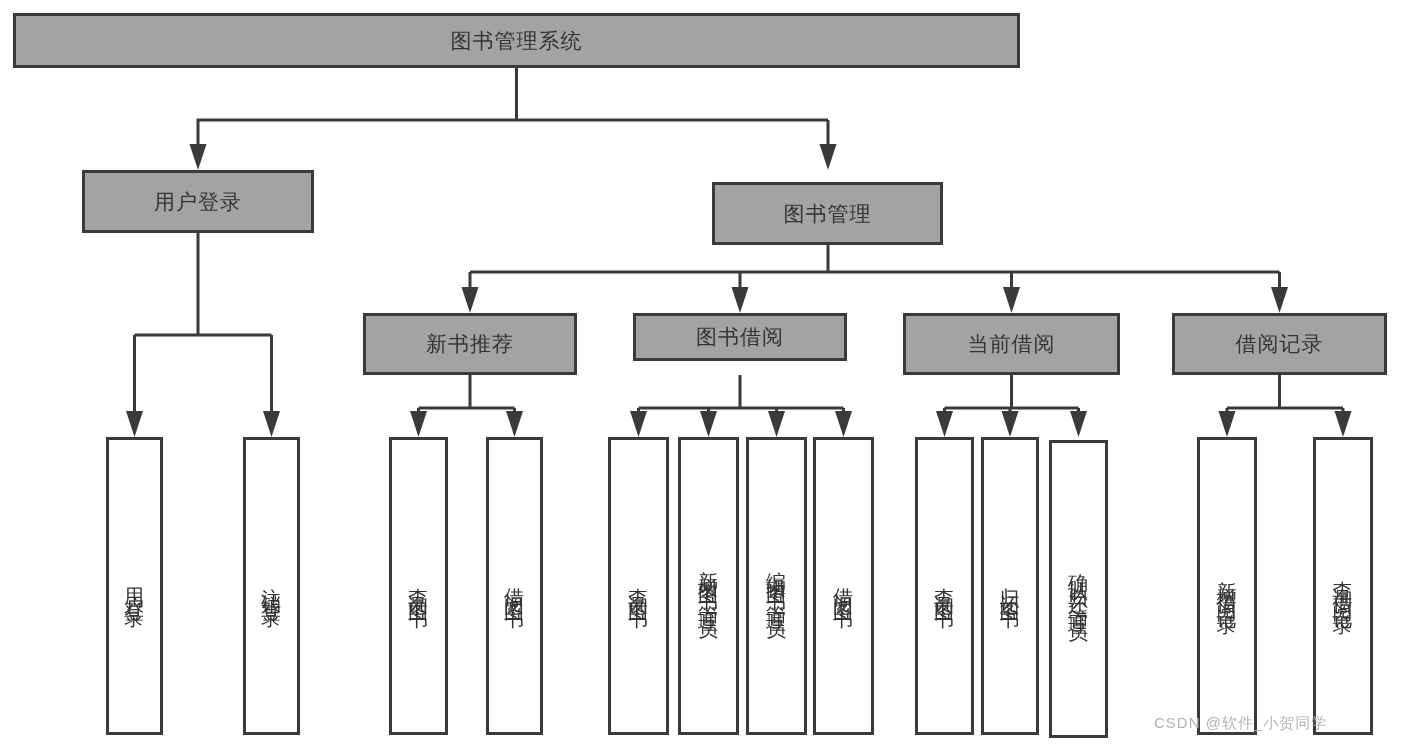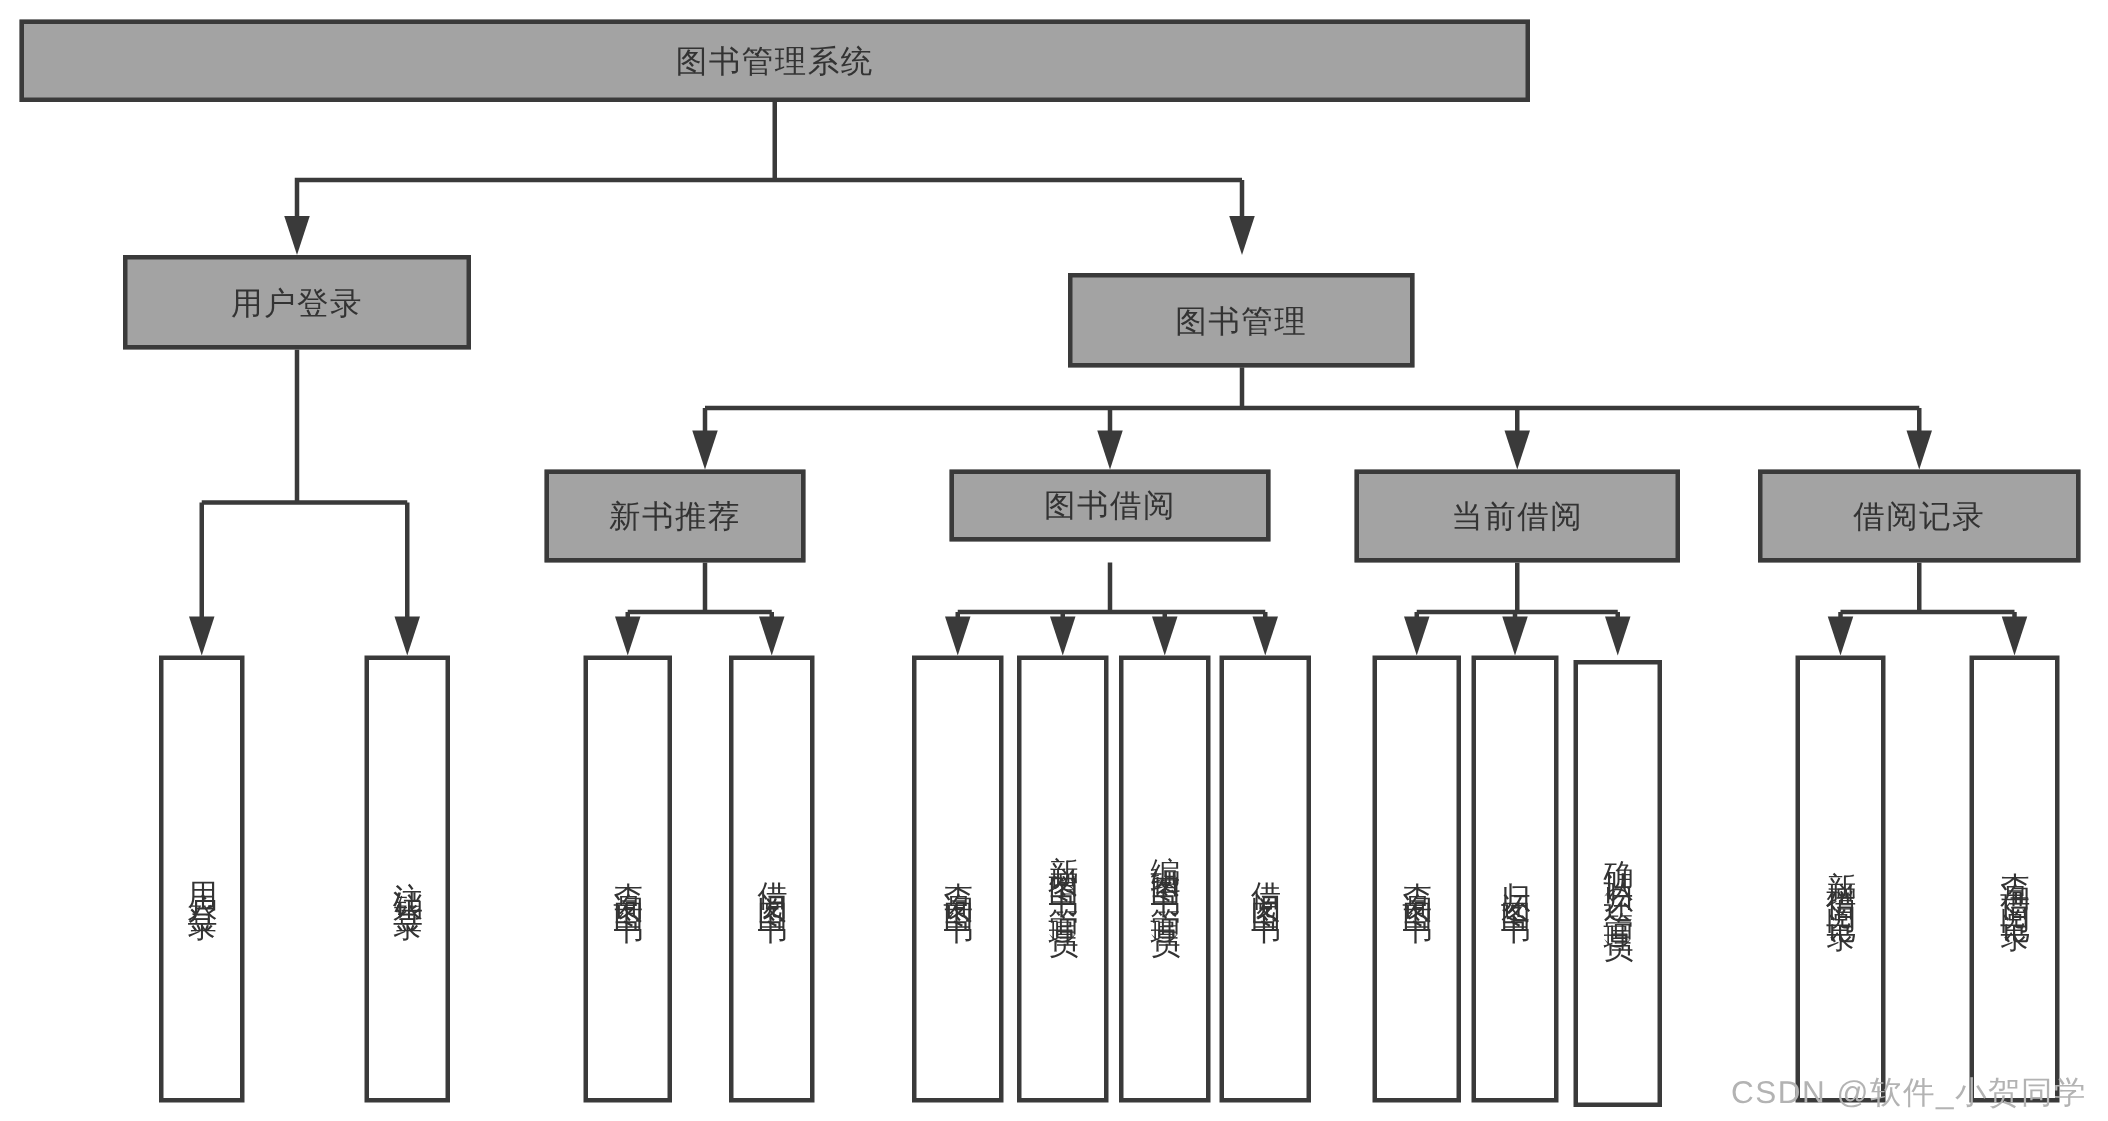--- a/index.html
+++ b/index.html
@@ -46,21 +46,21 @@
     text-orientation: mixed;
     font-size: 20px;
     line-height: 1.1;
     letter-spacing: 7px;
     color: #333333;
   }
   .watermark {
     position: absolute;
     left: 1154px;
     top: 714px;
-    font-size: 21px;
+    font-size: 15px;
     letter-spacing: 1px;
     color: #b3b3b3;
     white-space: nowrap;
     z-index: 5;
   }
 </style>
 </head>
 <body>
 
 <div id="stage">
@@ -96,21 +96,21 @@
       <polygon points="1218.5,411 1235.5,411 1227,437"></polygon>
       <polygon points="1334.5,411 1351.5,411 1343,437"></polygon>
     </g>
   </svg>
 
   <div class="hbox" style="left:13px; top:13px; width:1007px; height:55px;">图书管理系统</div>
 
   <div class="hbox" style="left:82px; top:170px; width:232px; height:63px;">用户登录</div>
   <div class="hbox" style="left:712px; top:170px; width:231px; height:63px;margin-top:12px;">图书管理</div>
 
-  <div class="hbox" style="left:363px; top:313px; width:174px; height:62px;">新书推荐</div>
+  <div class="hbox" style="left:363px; top:313px; width:214px; height:62px;">新书推荐</div>
   <div class="hbox" style="left:633px; top:313px; width:214px; height:48px;">图书借阅</div>
   <div class="hbox" style="left:1172px; top:313px; width:215px; height:62px;">借阅记录</div>
   <div class="hbox" style="left:903px; top:313px; width:217px; height:62px;">当前借阅</div>
 
   <div class="vbox" style="left:106px; top:437px; width:57px; height:298px;">
     <span class="vtext">用户登录</span>
   </div>
   <div class="vbox" style="left:243px; top:437px; width:57px; height:298px;">
     <span class="vtext">注销登录</span>
   </div>

